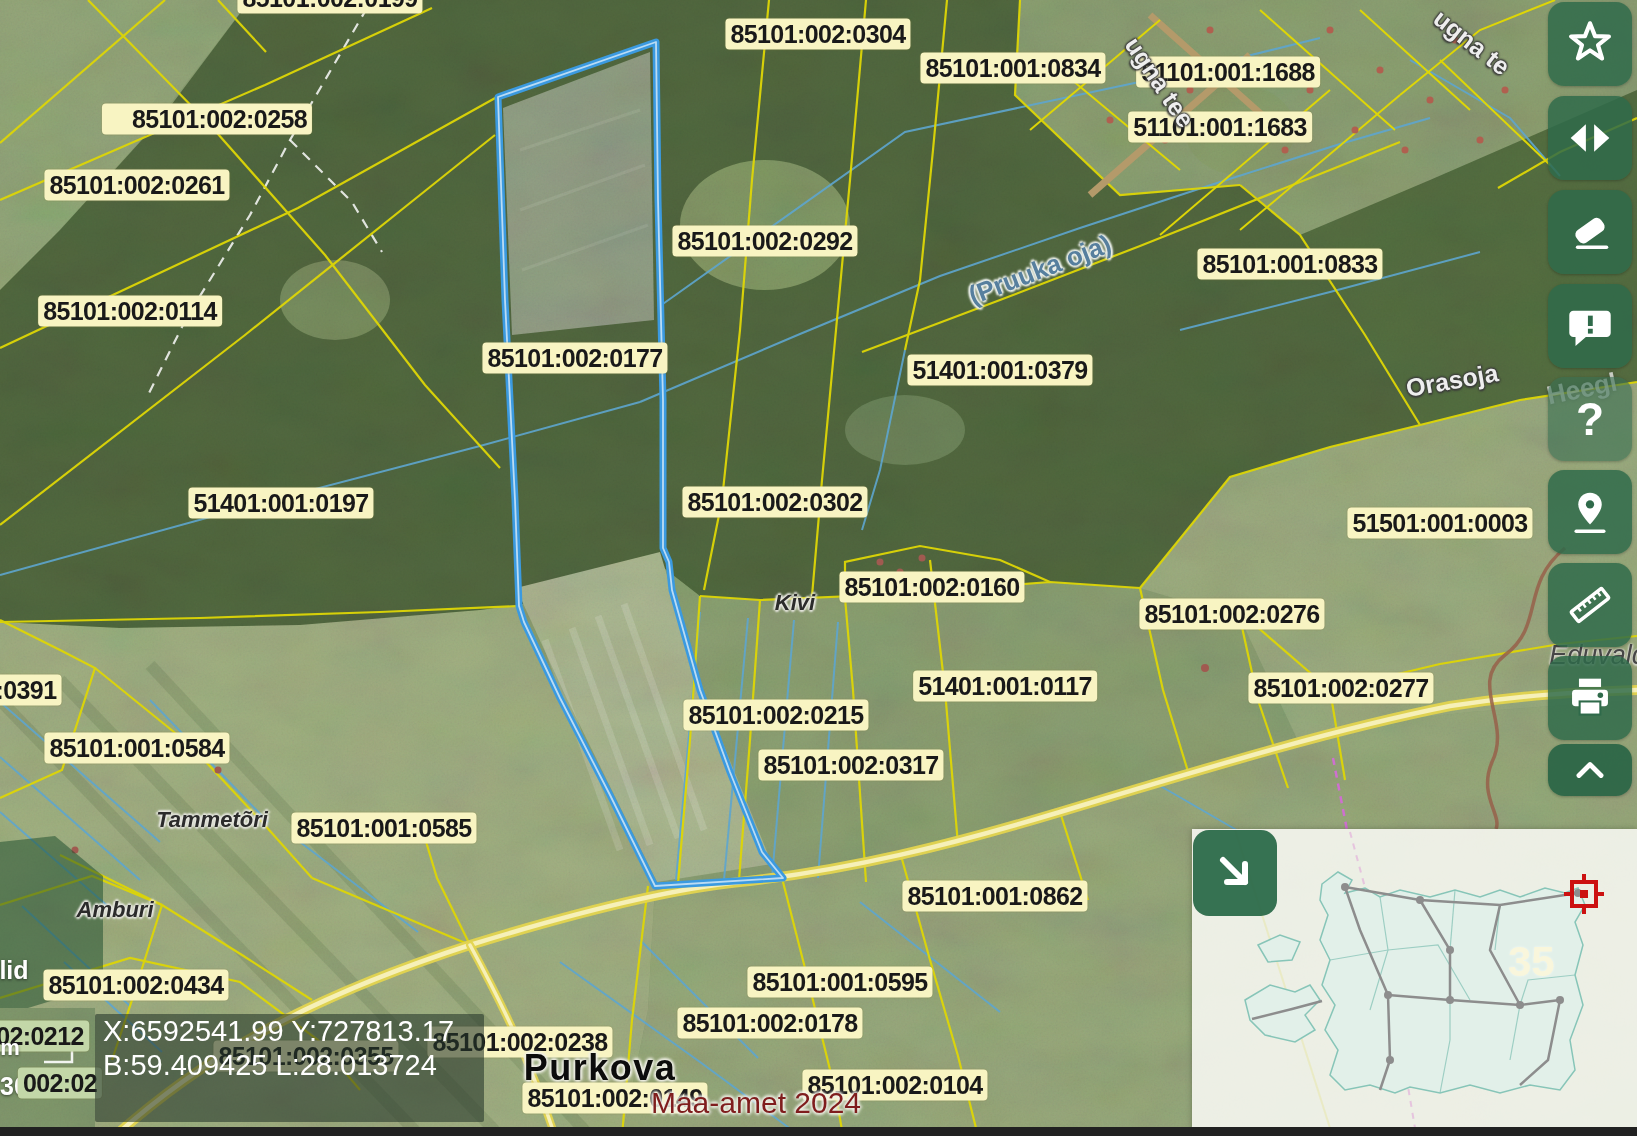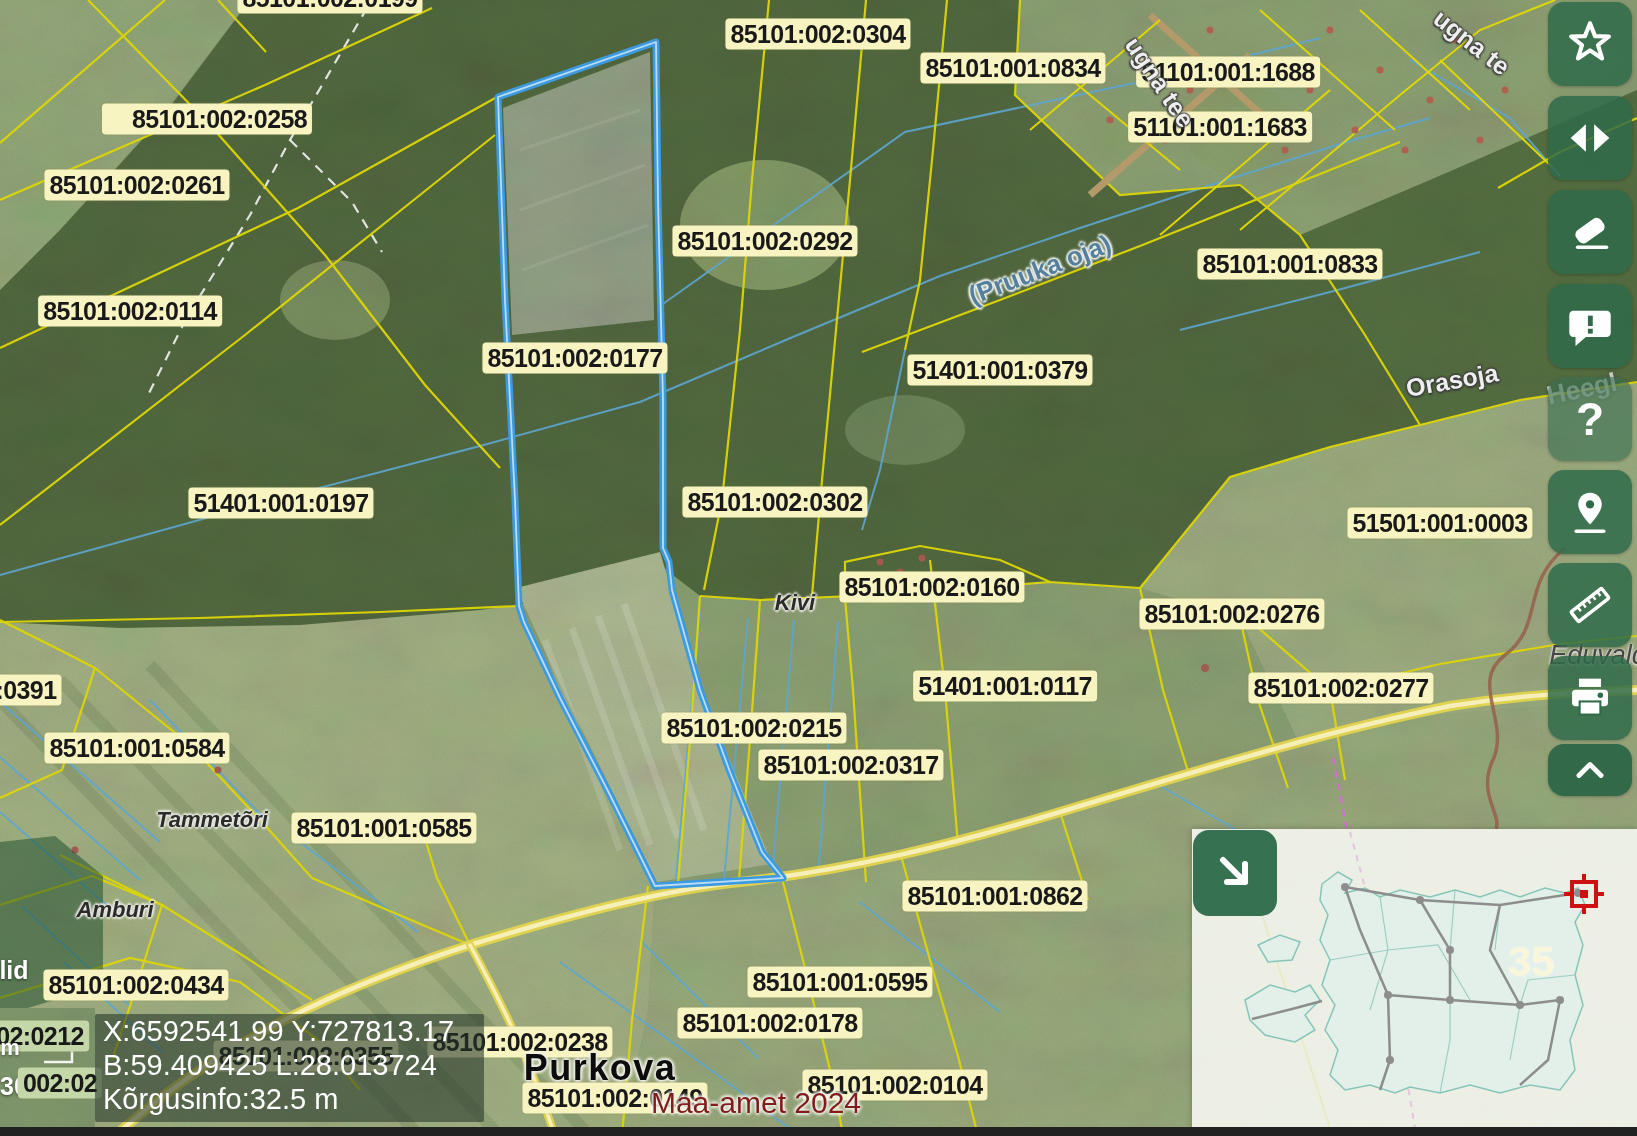--- a/index.html
+++ b/index.html
@@ -262,21 +262,21 @@
       <span class="lbl parcel" style="left: 775px; top: 502px; transform: translate(-50%, -50%);">85101:002:0302</span>
       <span class="lbl parcel" style="left: 932px; top: 587px; transform: translate(-50%, -50%);">85101:002:0160</span>
       <span class="lbl place" style="left: 795px; top: 603px; transform: translate(-50%, -50%);">Kivi</span>
       <span class="lbl roadname" style="left: 1452px; top: 380px; transform: translate(-50%, -50%) rotate(-10deg);">Orasoja</span>
       <span class="lbl ghost" style="left: 1582px; top: 389px; transform: translate(-50%, -50%) rotate(-12deg);">Heegl</span>
       <span class="lbl parcel" style="left: 1440px; top: 523px; transform: translate(-50%, -50%);">51501:001:0003</span>
       <span class="lbl parcel" style="left: 1232px; top: 614px; transform: translate(-50%, -50%);">85101:002:0276</span>
       <span class="lbl place2" style="left: 1598px; top: 655px; transform: translate(-50%, -50%);">Eduvald</span>
       <span class="lbl parcel" style="left: 1341px; top: 688px; transform: translate(-50%, -50%);">85101:002:0277</span>
       <span class="lbl parcel" style="left: 1005px; top: 686px; transform: translate(-50%, -50%);">51401:001:0117</span>
-      <span class="lbl parcel" style="left: 754px; top: 715px; transform: translate(-50%, -50%); margin-top: 13px;">85101:002:0215</span>
+      <span class="lbl parcel" style="left: 776px; top: 715px; transform: translate(-50%, -50%);">85101:002:0215</span>
       <span class="lbl parcel" style="left: 851px; top: 765px; transform: translate(-50%, -50%);">85101:002:0317</span>
       <span class="lbl parcel" style="left: 26px; top: 690px; transform: translate(-50%, -50%);">:0391</span>
       <span class="lbl parcel" style="left: 137px; top: 748px; transform: translate(-50%, -50%);">85101:001:0584</span>
       <span class="lbl place" style="left: 212px; top: 820px; transform: translate(-50%, -50%);">Tammetõri</span>
       <span class="lbl parcel" style="left: 384px; top: 828px; transform: translate(-50%, -50%);">85101:001:0585</span>
       <span class="lbl place" style="left: 115px; top: 910px; transform: translate(-50%, -50%); text-align: center;">Amburi</span>
       <span class="lbl parcel" style="left: 136px; top: 985px; transform: translate(-50%, -50%);">85101:002:0434</span>
       <span class="lbl white" style="left: 14px; top: 970px; transform: translate(-50%, -50%);">lid</span>
       <span class="lbl parcel tint" style="left: 40px; top: 1036px; transform: translate(-50%, -50%);">02:0212</span>
       <span class="lbl white" style="left: 10px; top: 1048px; font-size: 22px; transform: translate(-50%, -50%);">m</span>
@@ -289,21 +289,20 @@
       <span class="lbl parcel" style="left: 770px; top: 1023px; transform: translate(-50%, -50%);">85101:002:0178</span>
       <span class="lbl town" style="left: 600px; top: 1068px; transform: translate(-50%, -50%);">Purkova</span>
       <span class="lbl parcel" style="left: 615px; top: 1098px; transform: translate(-50%, -50%);">85101:002:0149</span>
       <span class="lbl parcel" style="left: 895px; top: 1085px; transform: translate(-50%, -50%);">85101:002:0104</span>
       <span class="lbl attribution" style="left: 738px; top: 1103px; transform: translate(-50%, -50%);">Maa-amet 2024</span>
     </div>
 
   <div id="coord-overlay">
     <div class="cline">X:6592541.99 Y:727813.17</div>
     <div class="cline">B:59.409425 L:28.013724</div>
-    <div class="cline">Kõrgusinfo:32.5 m</div>
   </div>
 
   <button class="tbtn" style="top:2px">
     <span>
       <svg width="58" height="58" viewBox="0 0 84 84">
           <polygon points="42,12 49.3,30.6 69.4,31.1 53.6,43.6 59.5,62.9 42,51.2 24.5,62.9 30.4,43.6 14.6,31.1 34.7,30.6" fill="none" stroke="#fff" stroke-width="6" stroke-linejoin="round"></polygon>
         </svg>
     </span>
   </button>
   <button class="tbtn" style="top:96px">

